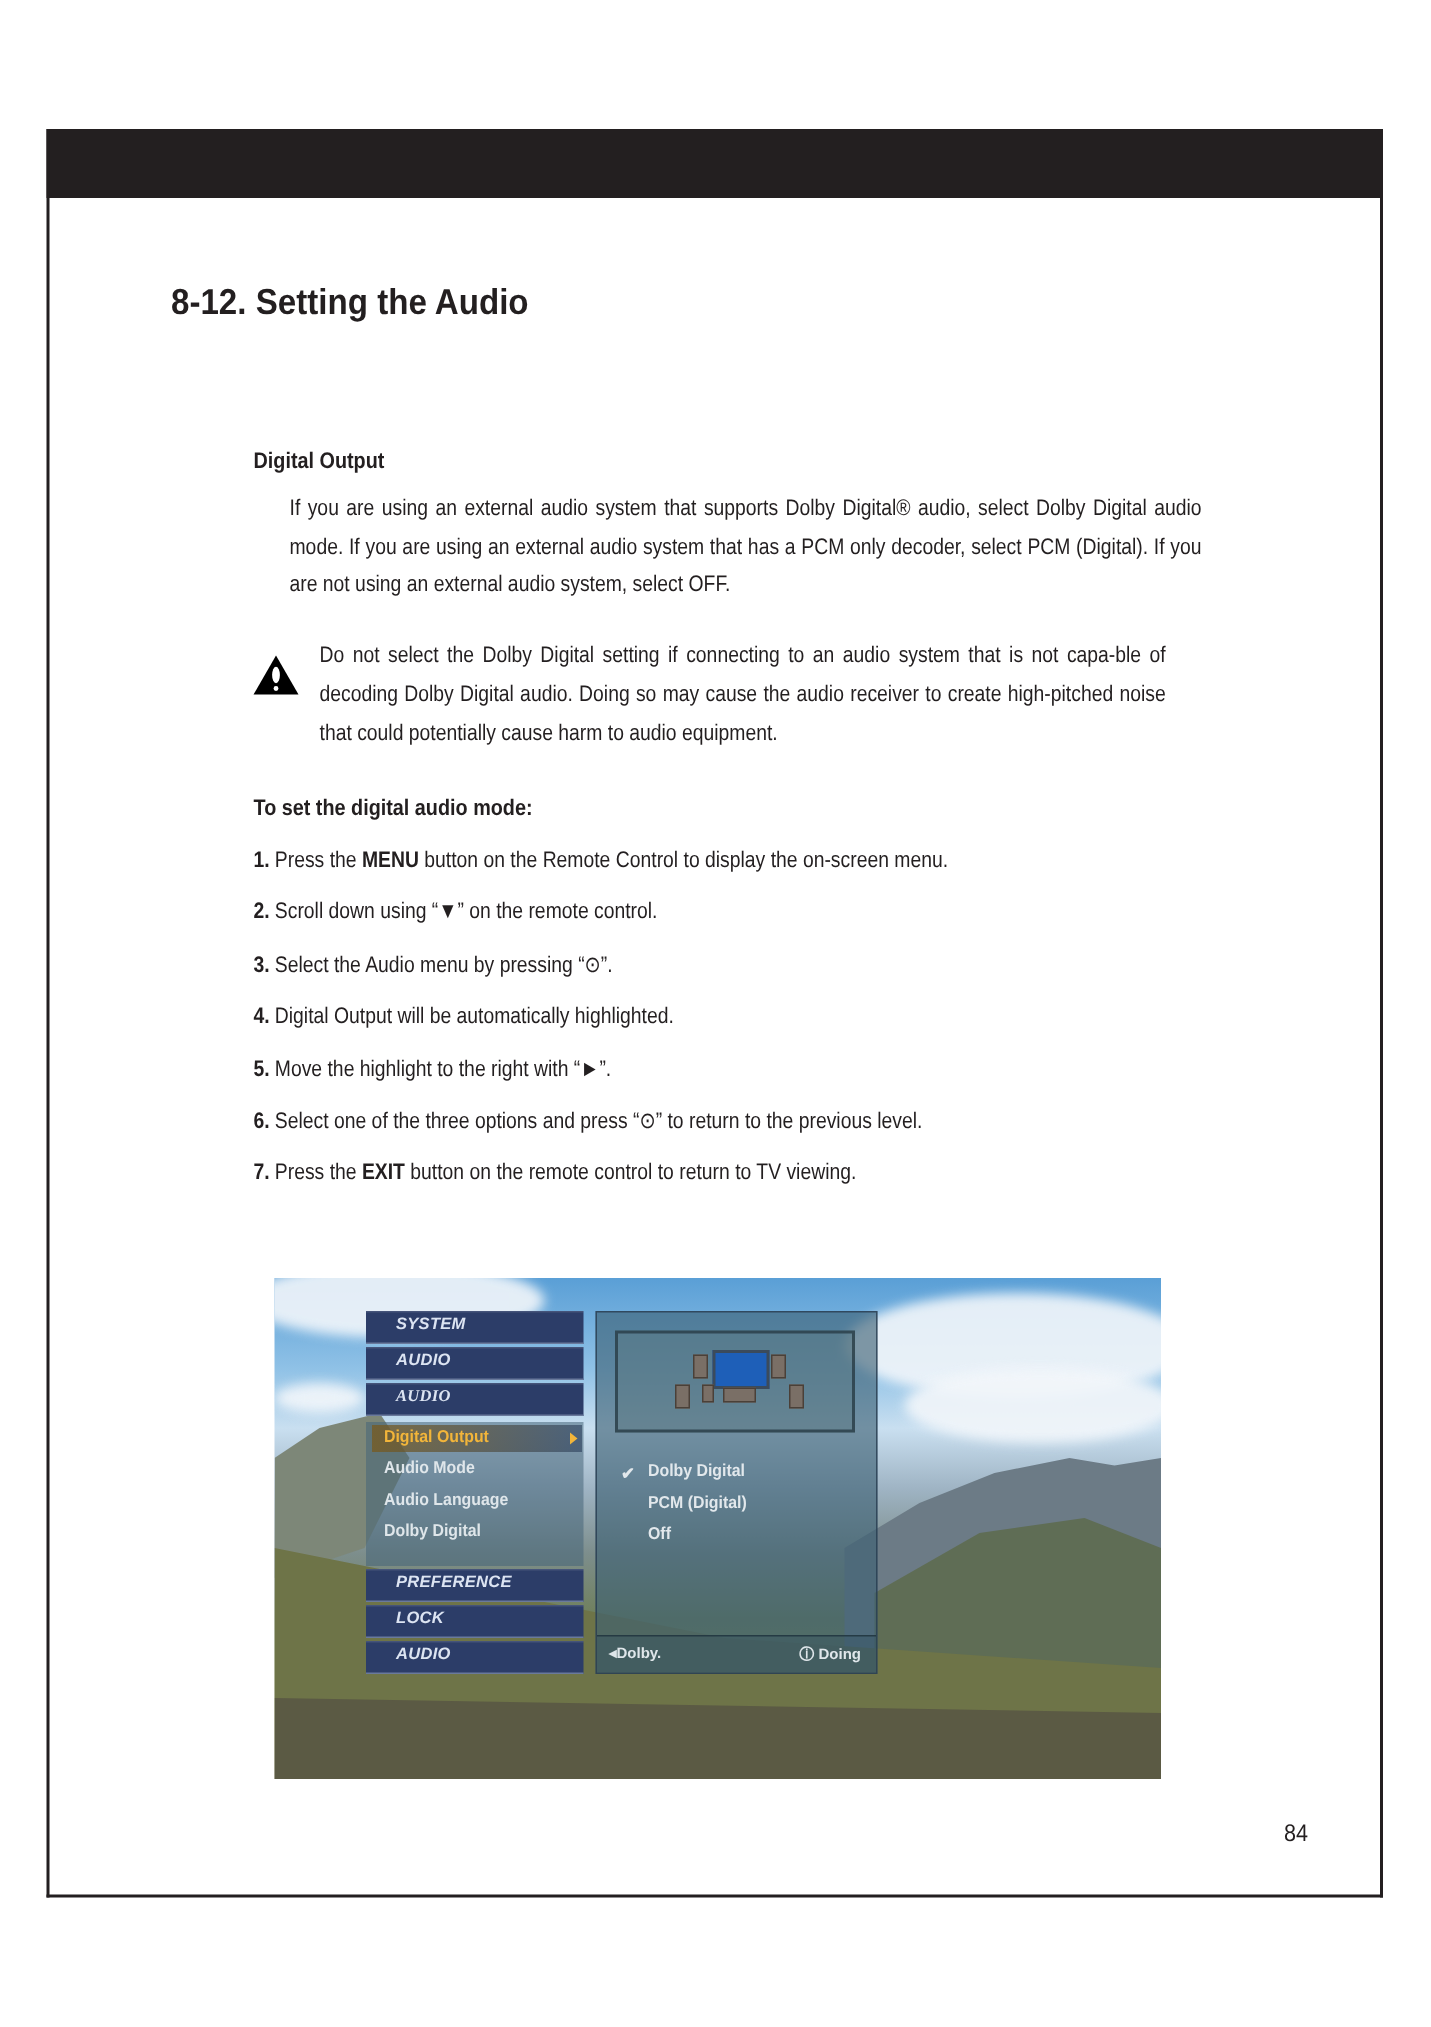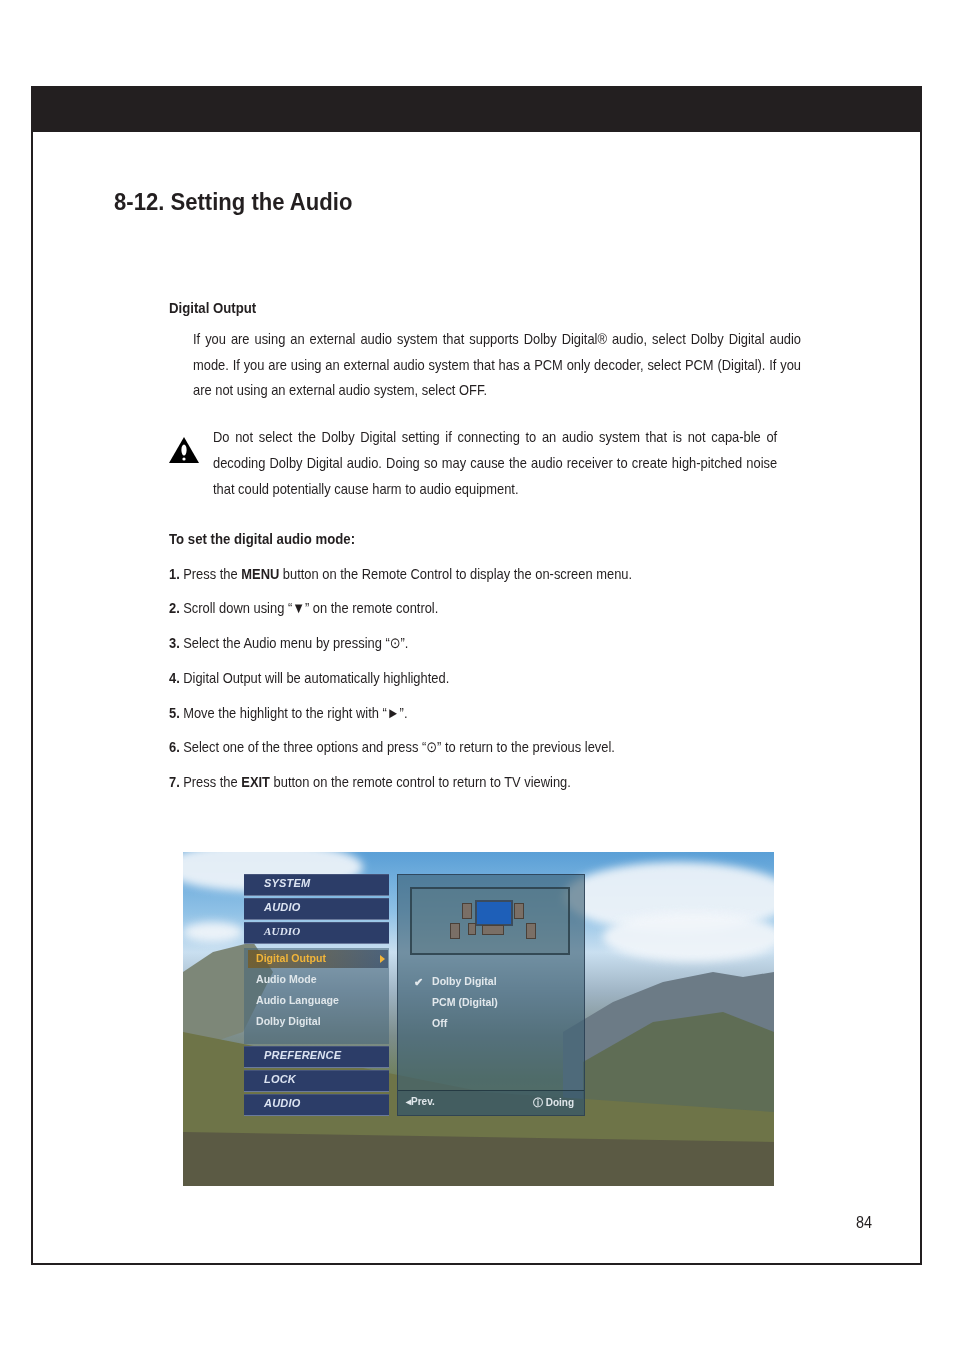--- a/index.html
+++ b/index.html
@@ -158,19 +158,19 @@
       <div class="spk" style="left:38px; top:34px;"></div>
       <div class="spk" style="left:114px; top:34px;"></div>
       <div class="spk" style="left:56px; top:34px; width:6px; height:10px;"></div>
       <div class="spk" style="left:70px; top:36px; width:20px; height:8px;"></div>
     </div>
     <div class="check">✔</div>
     <div class="opt" style="top:100px;">Dolby Digital</div>
     <div class="opt" style="top:121px;">PCM (Digital)</div>
     <div class="opt" style="top:142px;">Off</div>
     <div class="footer-bar">
-      <span class="prev">◂Prev.</span>
+      <span class="prev">◂Dolby.</span>
       <span class="help">ⓘ Doing</span>
     </div>
   </div>
 </div>
 
 <div class="page-num">84</div>
 
 </body></html>

